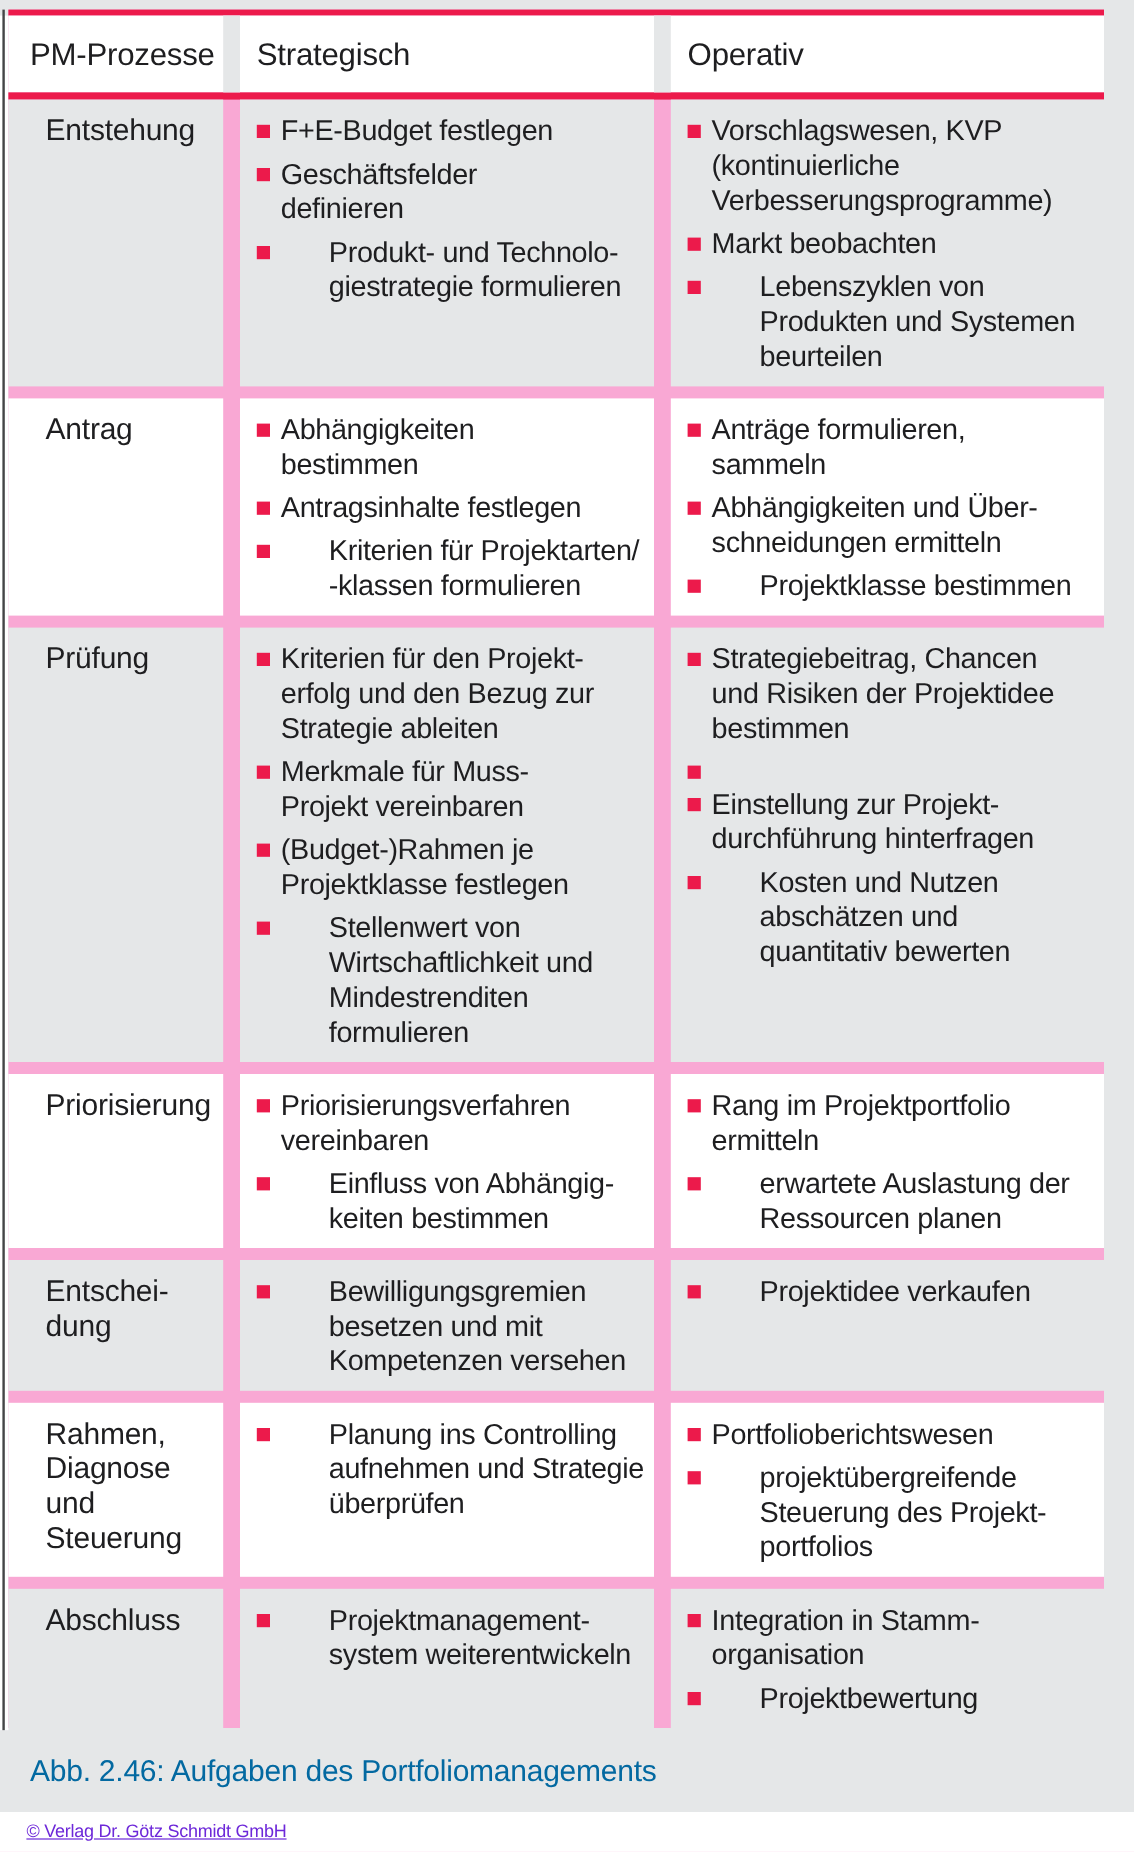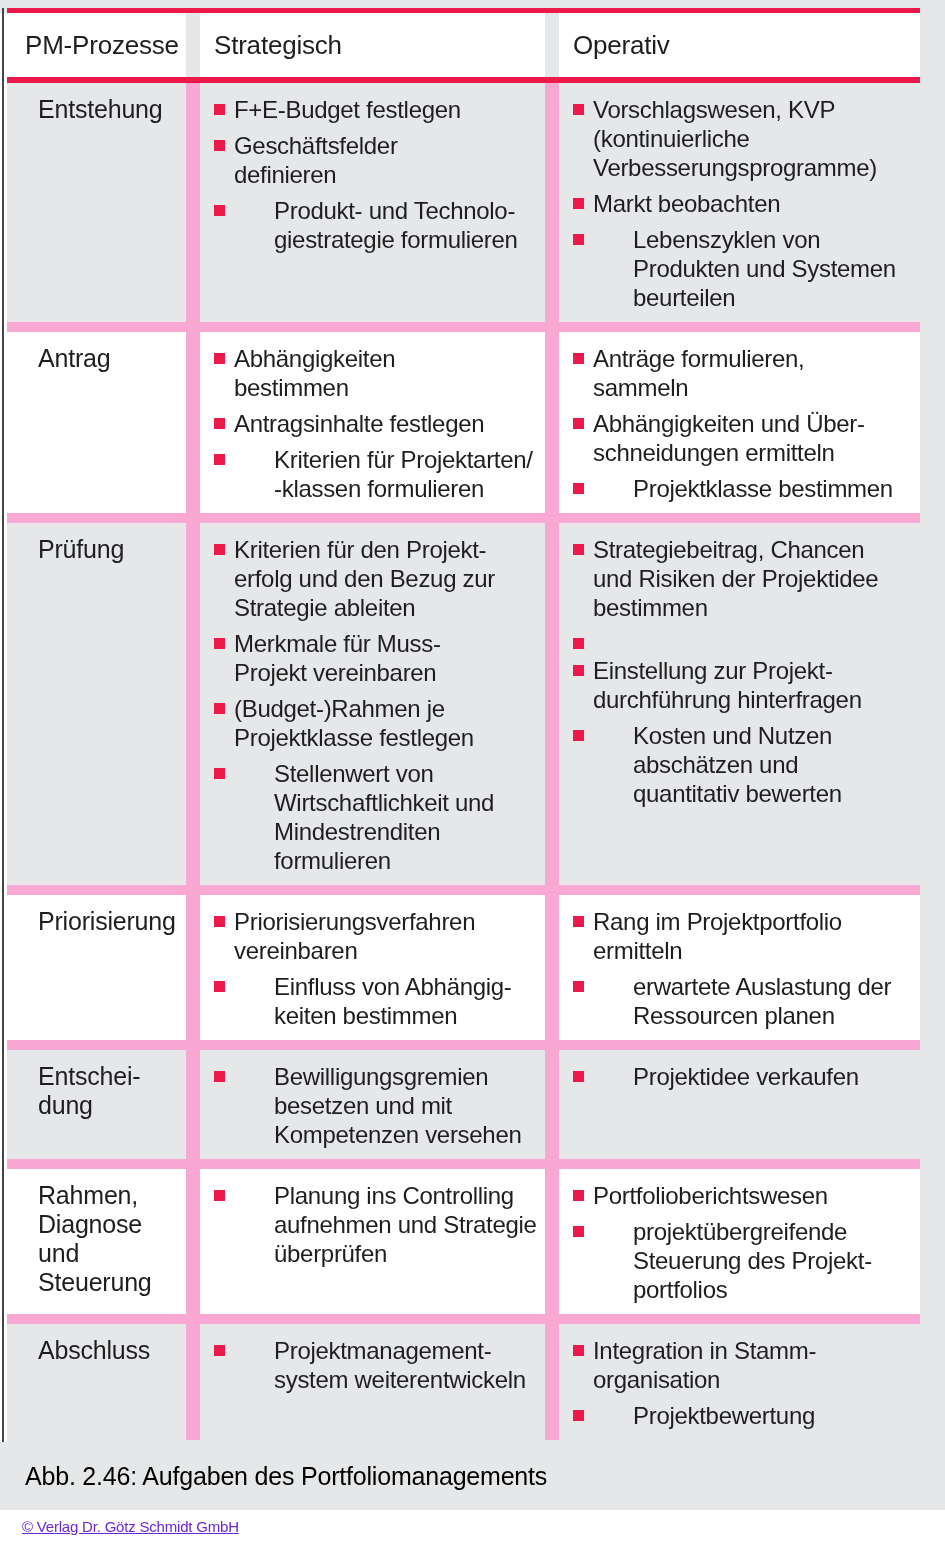--- a/index.html
+++ b/index.html
@@ -27,21 +27,21 @@
   .trow.gray .cell{background:var(--gray);}
   .trow.white .cell{background:#fff;}
   .trow .gap{background:transparent;}
   .item{display:flex;align-items:flex-start;margin-bottom:7px;}
   .item:last-child{margin-bottom:0;gap:40px;}
   .bullet{flex:0 0 11px;width:11px;height:11px;background:var(--red);margin:9px 9px 0 0;}
   .item-text{font-size:24px;line-height:29px;white-space:pre-line;letter-spacing:-0.3px;}
   .caption-band{
     position:absolute;left:0;top:1442px;width:945px;height:68px;background:var(--gray);
     display:flex;align-items:center;padding-left:25px;box-sizing:border-box;
-    font-size:25px;letter-spacing:-0.2px;color:#000000;
+    font-size:25px;letter-spacing:-0.2px;color:#0369a1;
   }
   .copyright{
     position:absolute;left:22px;top:1518px;font-size:15px;letter-spacing:-0.2px;color:#6d28d9;text-decoration:underline;
   }
 </style>
 </head>
 <body>
 
 <div class="page">
   <div class="bg-gray"></div>

